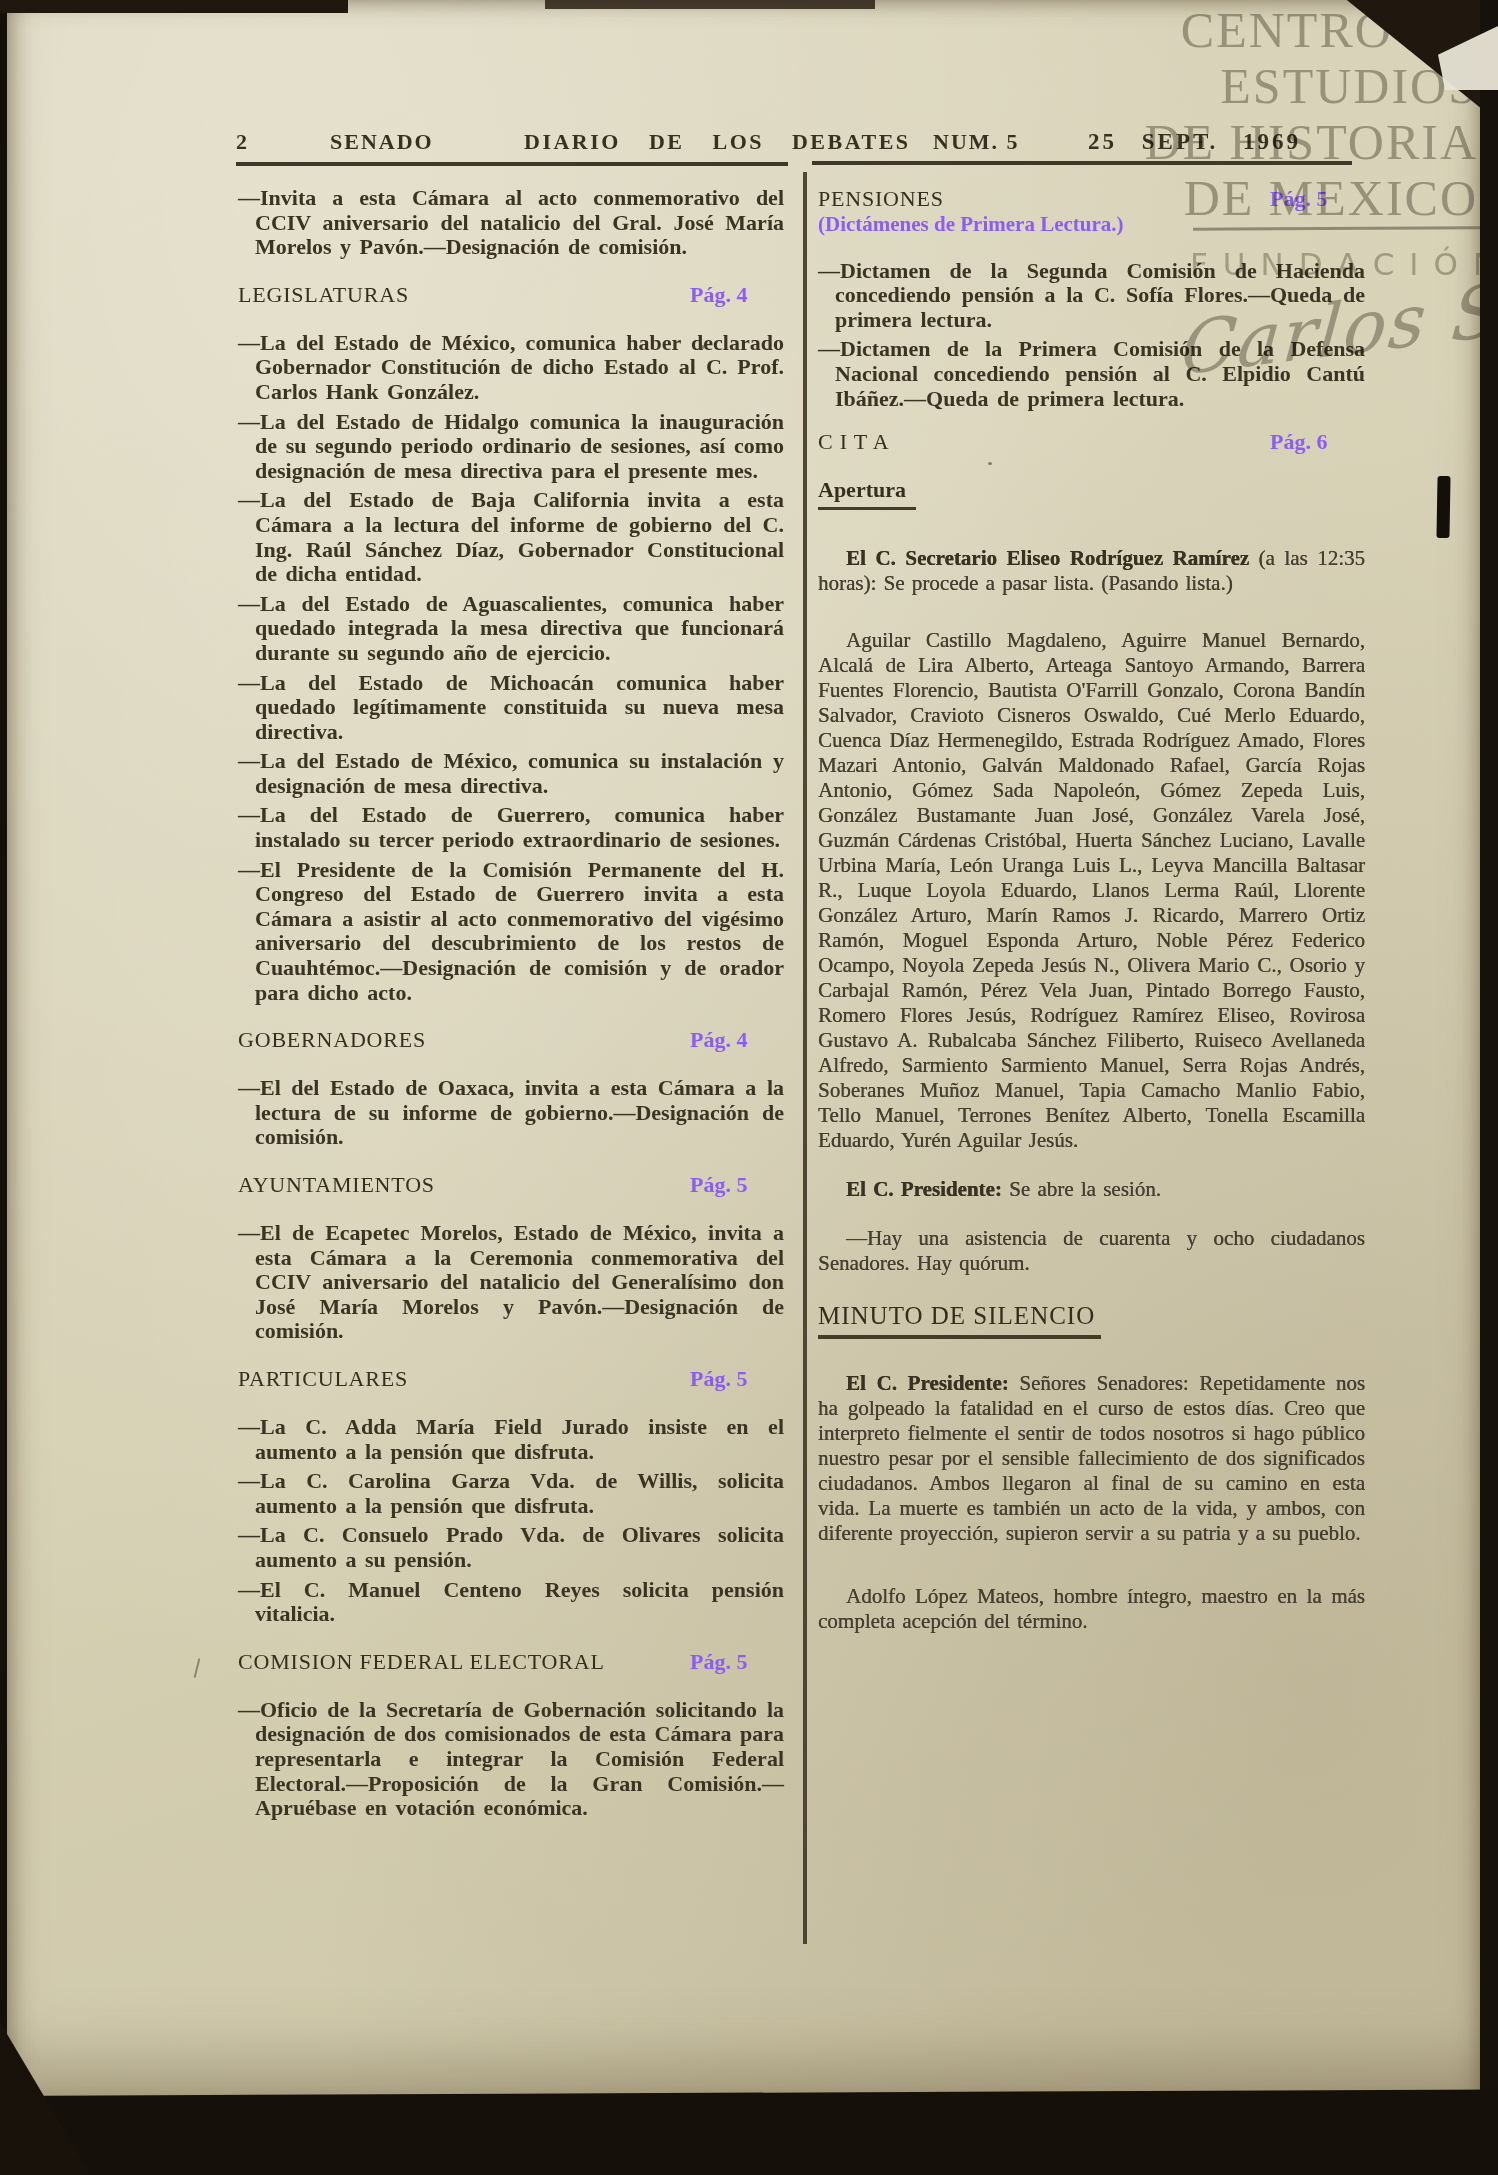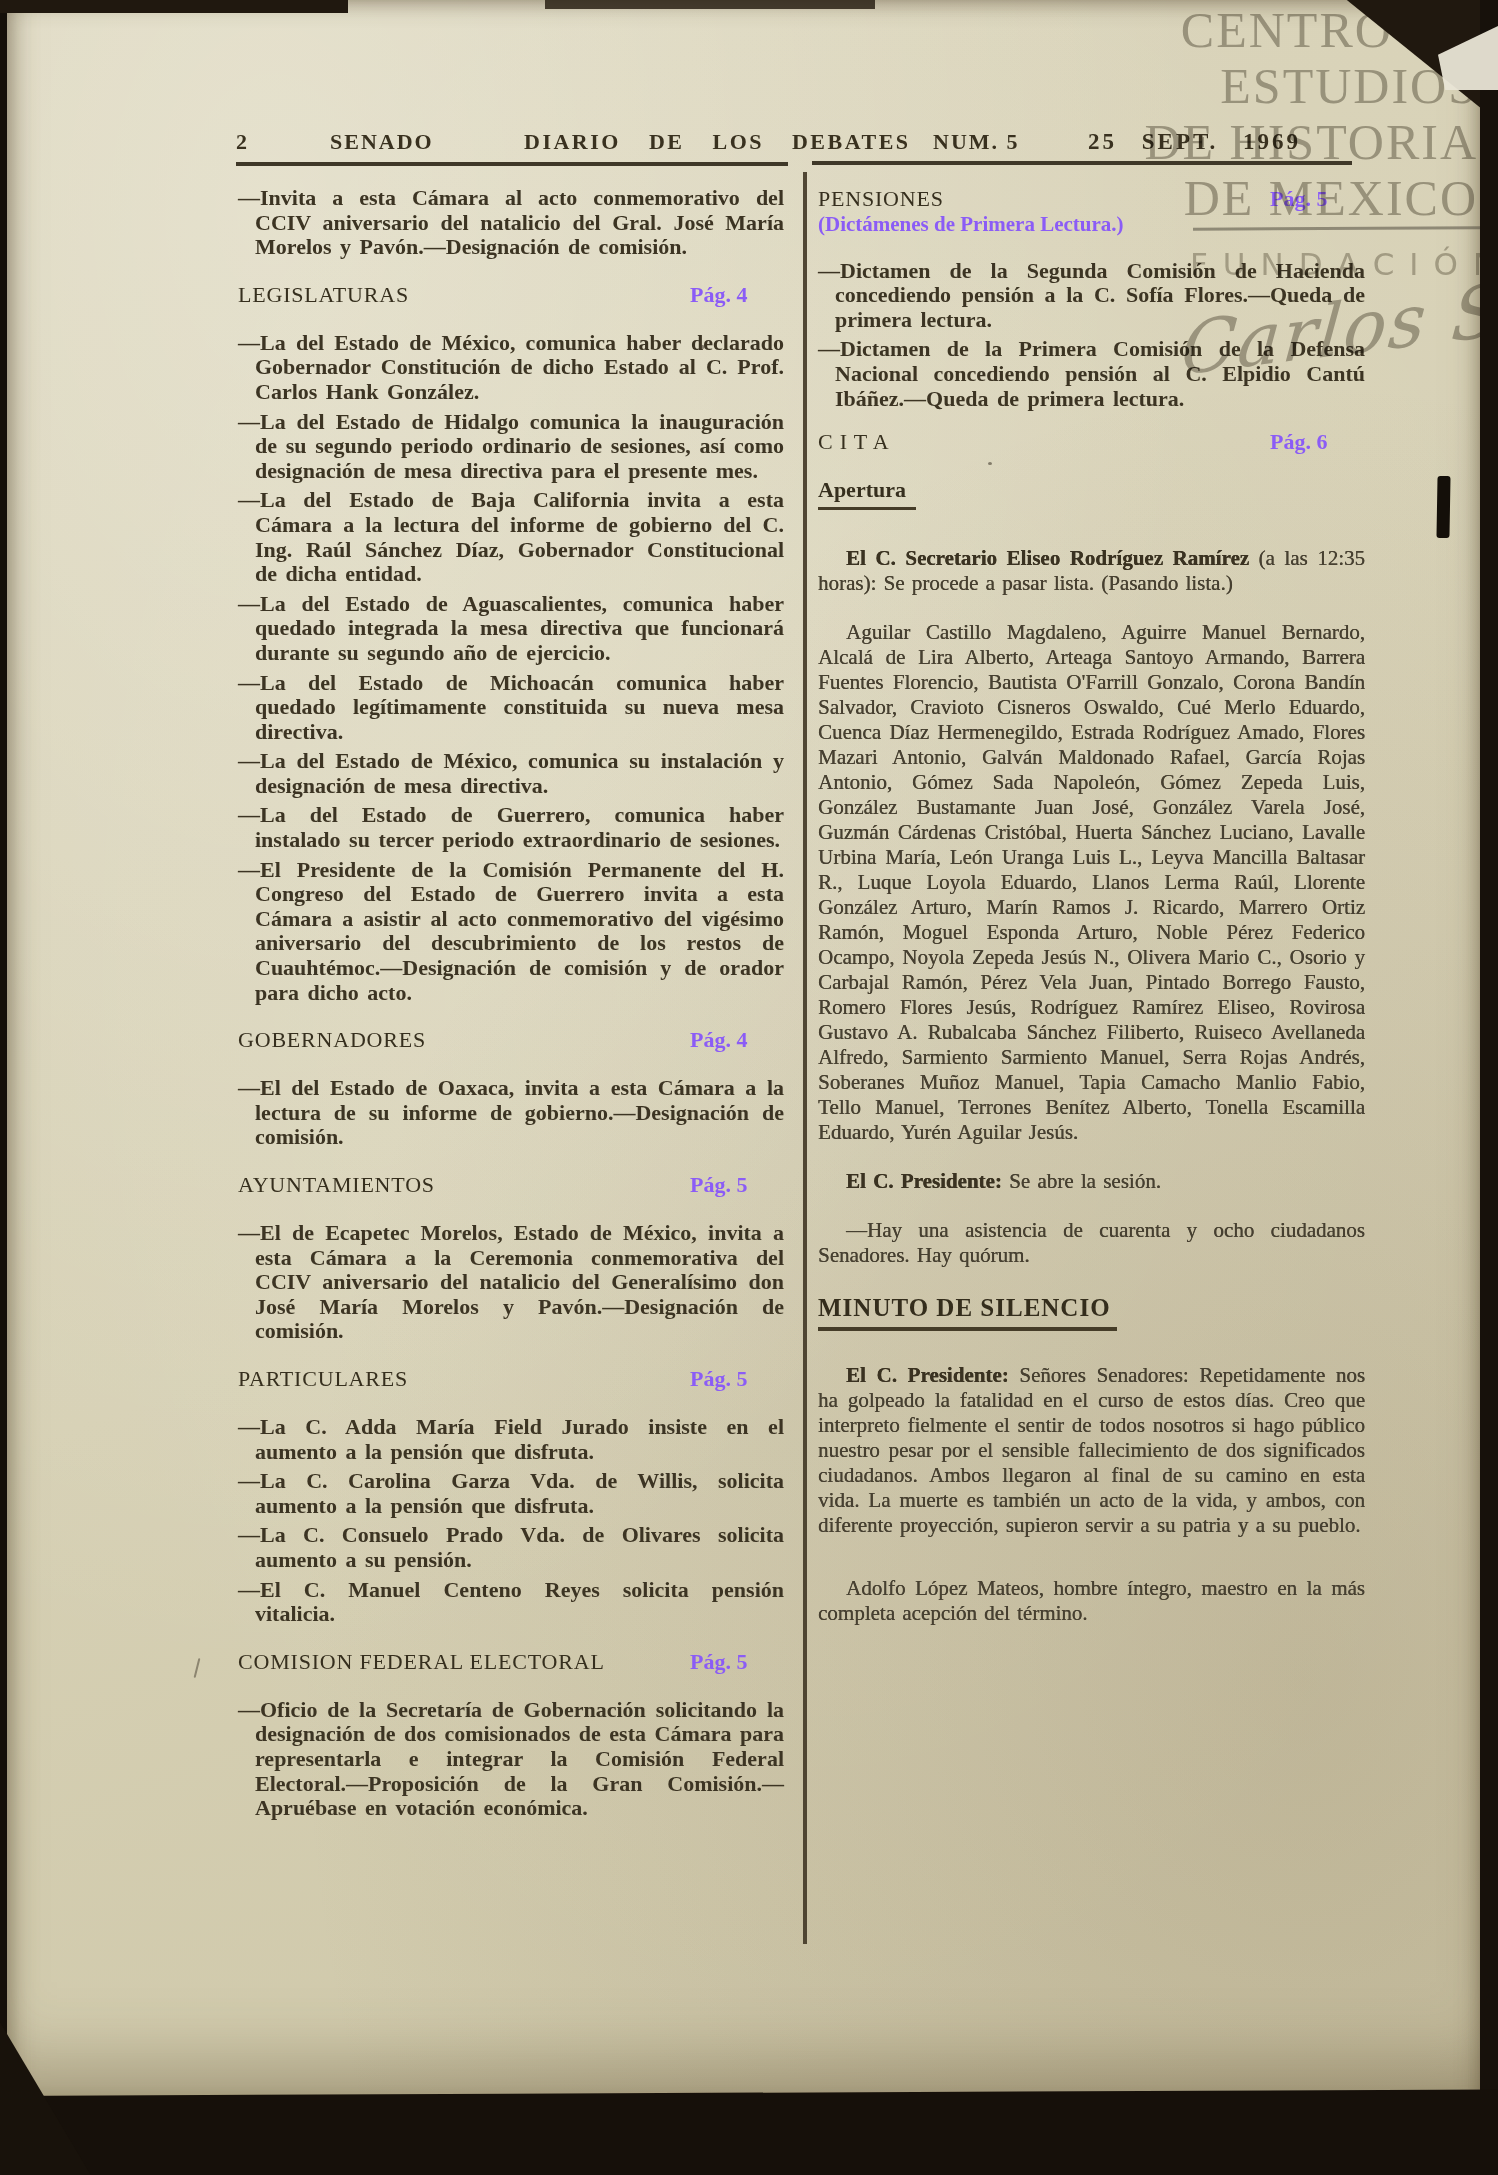--- a/index.html
+++ b/index.html
@@ -41,25 +41,25 @@
   .presidency{margin-top:52px;text-align:center;font-weight:bold;font-size:22px;line-height:29px;
               letter-spacing:.4px;color:#362f1e;}
   .apertura{margin-top:22px;}
   .apertura span{display:inline-block;font-weight:bold;font-size:22px;color:#362f1e;
                  border-bottom:3.5px solid #453c28;padding:0 10px 4px 0;}
   .body-par{margin:0;font-weight:normal;font-size:21px;line-height:25px;text-align:justify;
             word-spacing:2px;color:#474031;text-shadow:.3px 0 0 currentColor;}
   .indent{text-indent:28px;}
   .lead{font-weight:bold;color:#3a3221;}
   .mt-sec{margin-top:36px;}
-  .mt-roll{margin-top:24px;}
+  .mt-roll{margin-top:32px;}
   .mt-att{margin-top:24px;}
   .mt-open{margin-top:24px;}
   .minute{margin-top:26px;}
-  .minute span{display:inline-block;font-weight:bold;font-size:25px;letter-spacing:1px;color:#342d1c;
+  .minute span{display:inline-block;font-weight:normal;font-size:25px;letter-spacing:1px;color:#342d1c;
                border-bottom:4px solid #453c28;padding:0 6px 5px 0;}
   .mt-speech{margin-top:32px;}
   .mt-close{margin-top:38px;}
   
   .wm{position:absolute;z-index:5;pointer-events:none;mix-blend-mode:multiply;}
   .wm-main{left:1000px;top:2px;width:478px;text-align:right;font-size:50px;line-height:56px;
            letter-spacing:2px;color:rgba(110,104,91,.52);font-family:"Liberation Serif",serif;}
   .wm-found{left:1190px;top:246px;font-family:"DejaVu Sans","Liberation Sans",sans-serif;
             font-size:31px;letter-spacing:15px;color:rgba(128,122,108,.5);white-space:nowrap;}
   .wm-sig{left:1180px;top:280px;font-family:"DejaVu Serif",serif;font-style:italic;font-size:72px;

